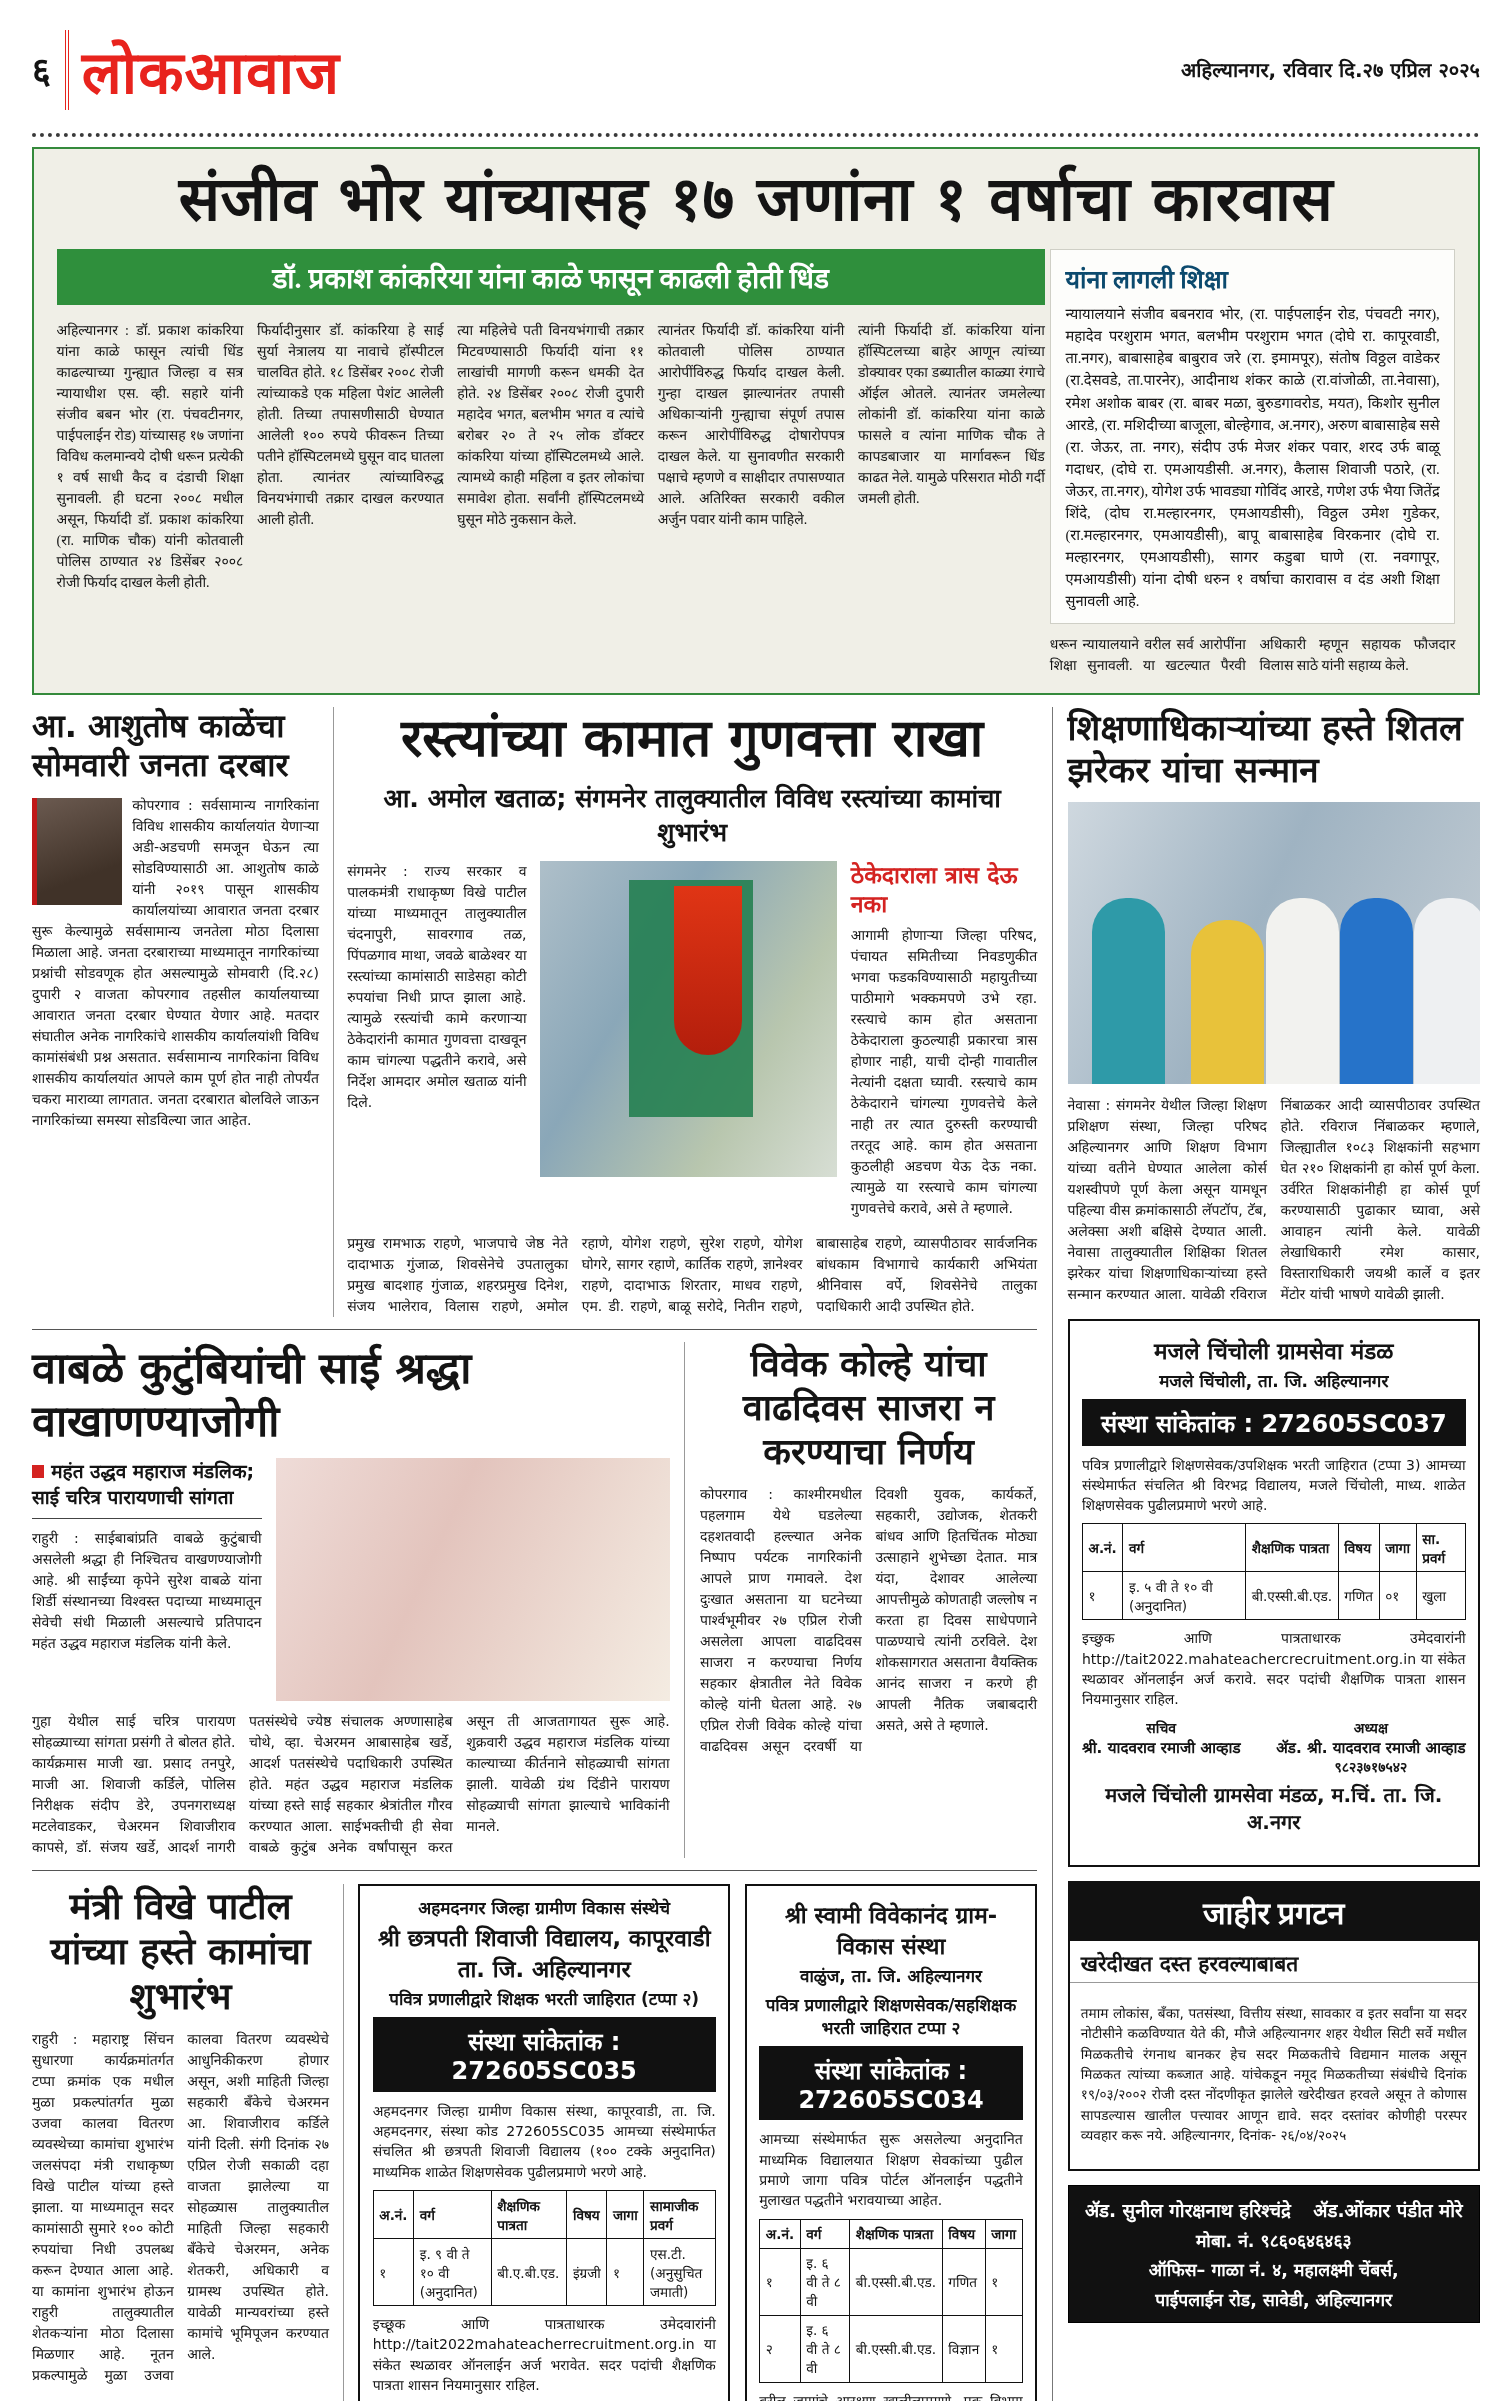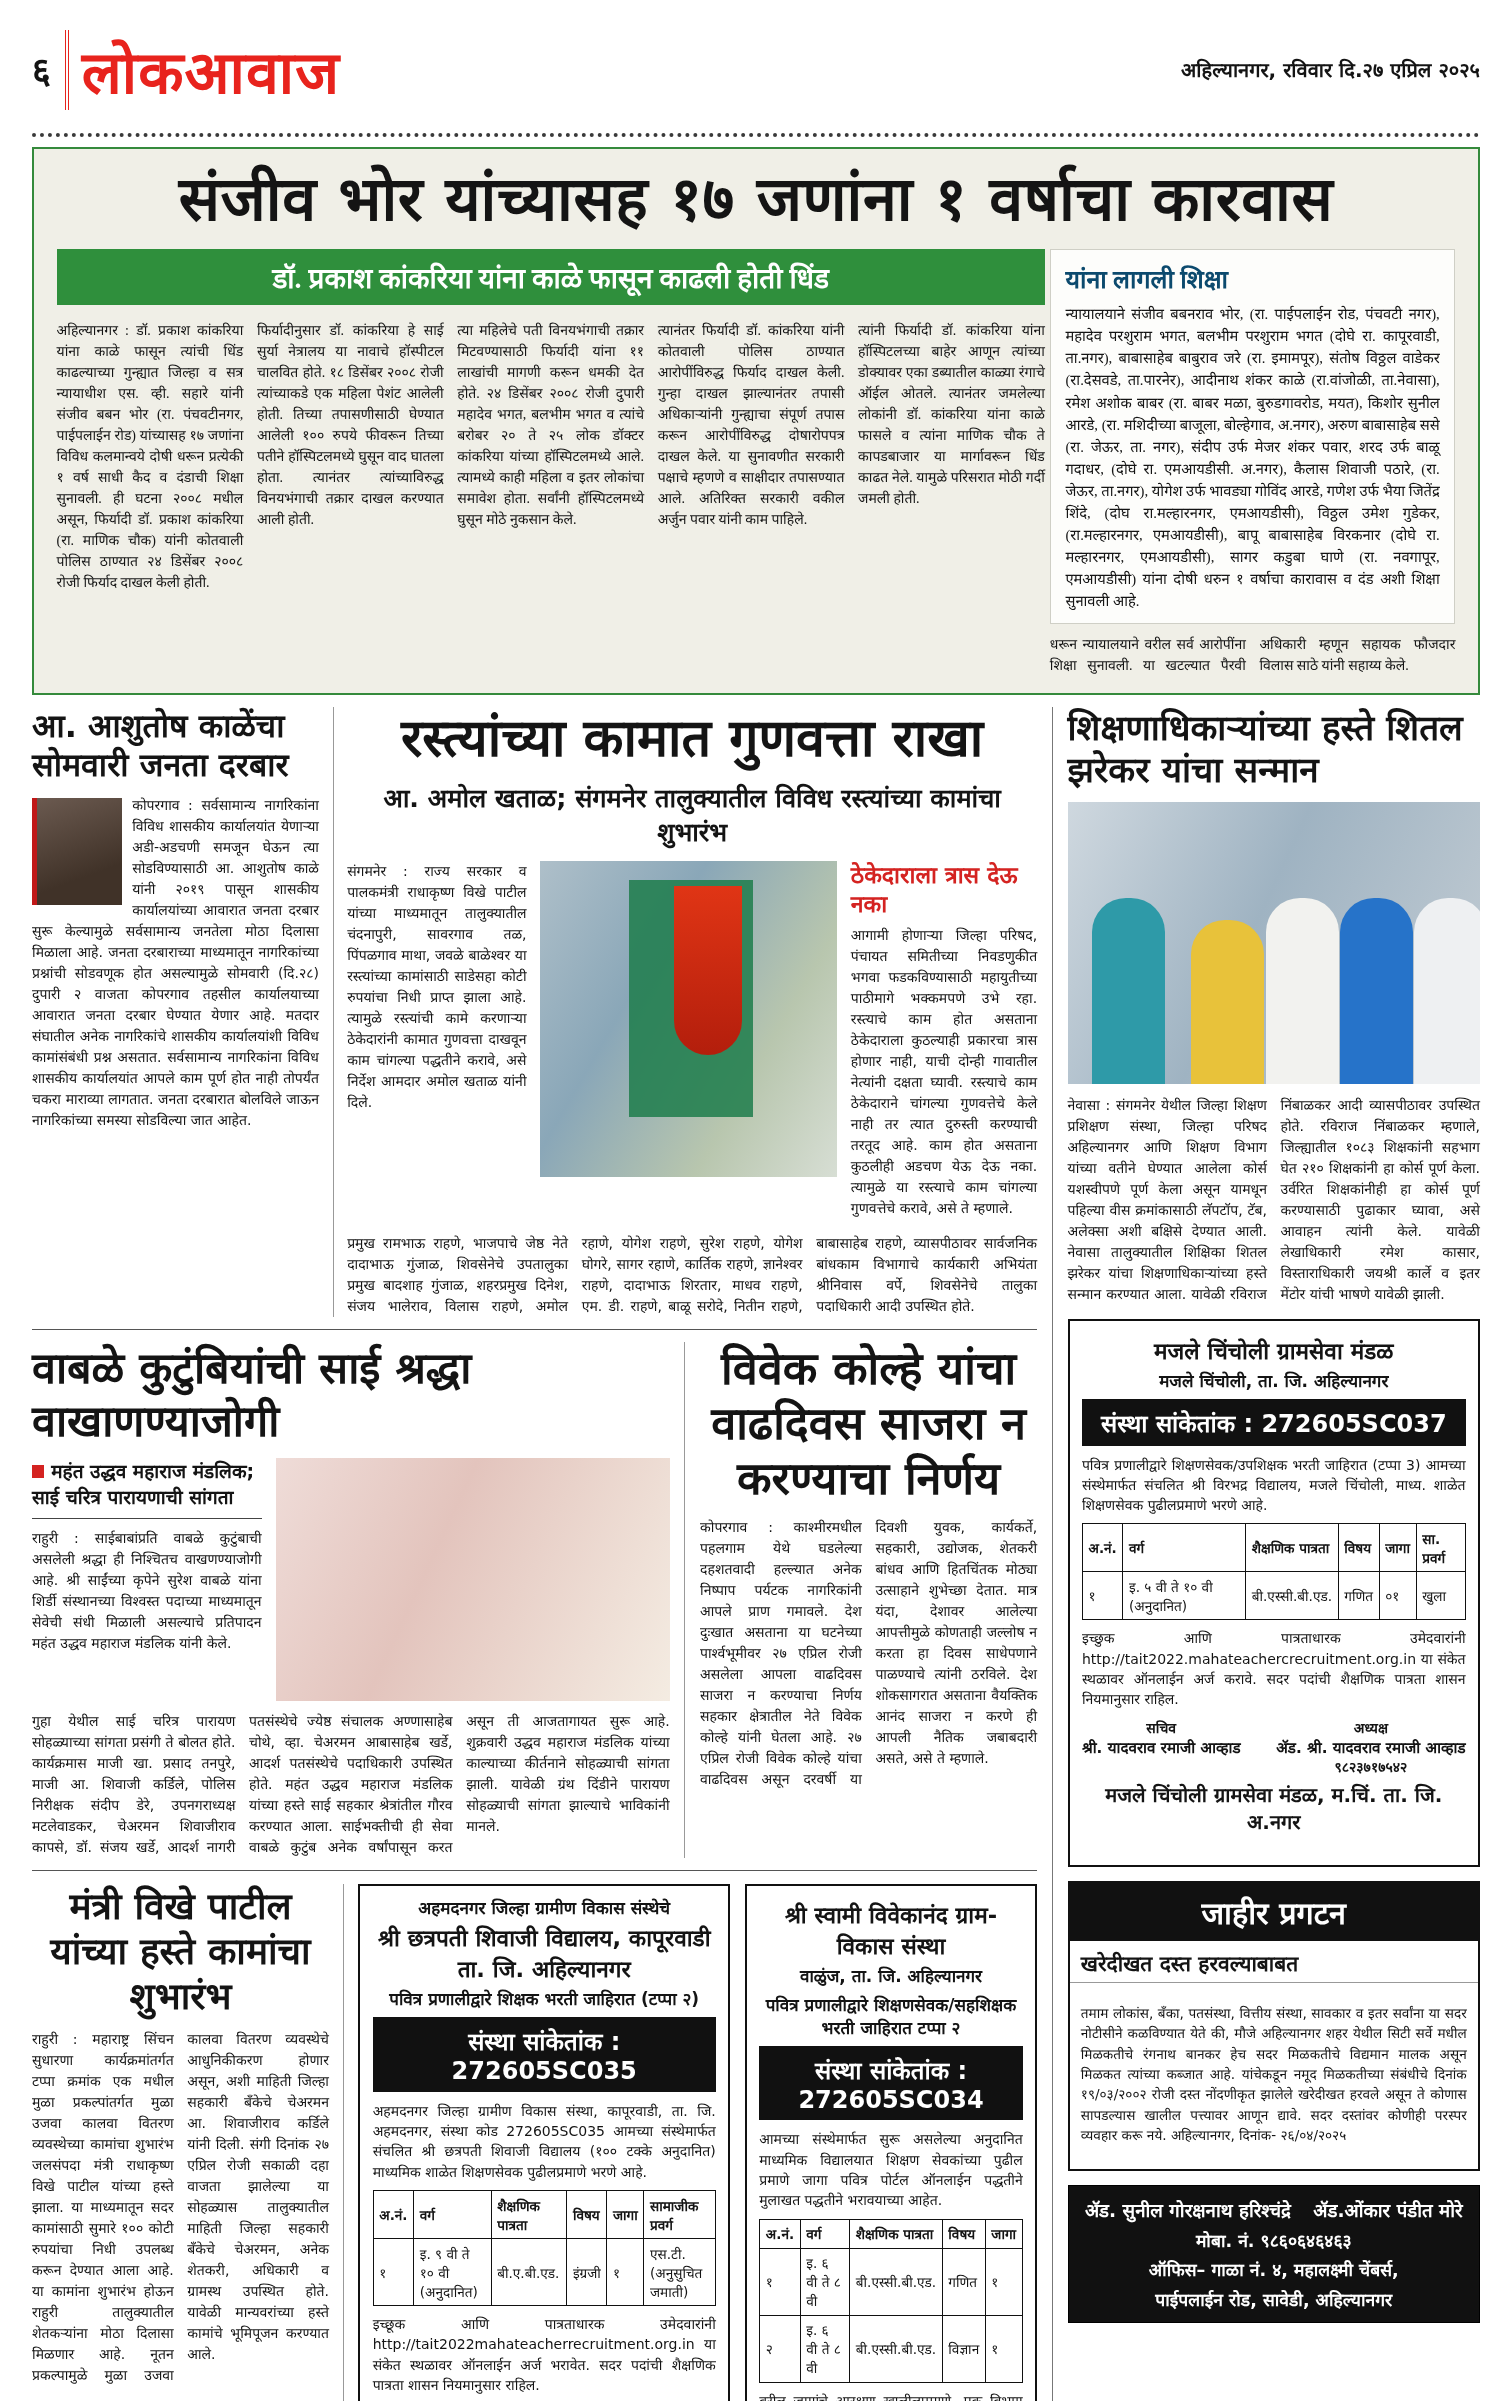--- a/index.html
+++ b/index.html
@@ -67,21 +67,21 @@
   .wabale{width:65%;padding-right:14.7px;box-sizing:border-box;}
   .wabale h2{font-size:43px;}
   .wabale-top{display:flex;gap:14.7px;margin-bottom:10.2px;}
   .wabale-leadcol{flex:0 0 36%;}
   .kicker{font-size:19px;font-weight:800;border-bottom:1.1px solid #444;
     padding-bottom:8px;margin-bottom:9px;}
   .kicker .sq{display:inline-block;width:12.4px;height:12.4px;background:#d42321;margin-right:6.8px;}
   .wabale-photo{flex:1;height:243px;position:relative;overflow:hidden;
     background:linear-gradient(115deg,#efdcd8 0%,#e3c4bd 40%,#f4ece2 100%);}
   .kolhe{flex:1;padding-left:14.7px;min-width:0;}
-  .kolhe h2{font-size:45px;text-align:center;}
+  .kolhe h2{font-size:36px;text-align:center;}
   
   .bottomrow{display:flex;gap:14.7px;}
   .vikhe{width:31%;padding-right:13.6px;box-sizing:border-box;}
   .vikhe h2{font-size:37px;text-align:center;}
   .ads-mid{width:37%;display:flex;flex-direction:column;gap:13.6px;}
   .adcol{flex:1;display:flex;flex-direction:column;gap:13.6px;min-width:0;}
   
   .ad{border:2.3px solid #111;padding:10.2px 12.4px;box-sizing:border-box;background:#fff;}
   .ad .o0{font-size:17px;font-weight:bold;text-align:center;margin:0;}
   .ad .o1{font-size:22.6px;font-weight:800;text-align:center;margin:3.4px 0;}
@@ -92,21 +92,21 @@
   table.adtab{width:100%;border-collapse:collapse;margin:0 0 8px 0;}
   .adtab th,.adtab td{border:1.1px solid #111;font-size:13.6px;padding:4.5px 5.6px;text-align:left;}
   .adtab th{font-weight:800;}
   .officials{display:flex;justify-content:space-between;font-size:15.2px;font-weight:bold;
     margin-top:8px;gap:8px;}
   .officials .role{display:block;font-size:14px;font-weight:800;text-align:center;}
   .ad-foot{font-size:20px;font-weight:800;text-align:center;margin-top:5.6px;}
   
   .notice{border:2.3px solid #111;margin-top:13.6px;background:#fff;}
   .notice-bar{background:#111;color:#fff;font-size:30.5px;font-weight:800;
-    text-align:center;padding:8px 4.5px;}
+    text-align:center;padding:8px 4.5px;font-family:Liberation Serif, serif;}
   .notice-sub{font-size:21px;font-weight:800;padding:8px 11.3px 4.5px 11.3px;border-bottom:0.6px solid #999;}
   .notice-body{font-size:13.6px;line-height:1.5;text-align:justify;padding:6.8px 11.3px 10.2px 11.3px;}
   
   .lawyer{background:#111;color:#fff;text-align:center;padding:11.3px 8px;margin-top:13.6px;
     border:1.7px solid #000;}
   .lawyer .names{display:flex;justify-content:space-around;font-size:18.6px;font-weight:800;gap:5.6px;}
   .lawyer .l{font-size:17.5px;font-weight:bold;margin-top:5.6px;}
 </style>
 </head>
 <body>

